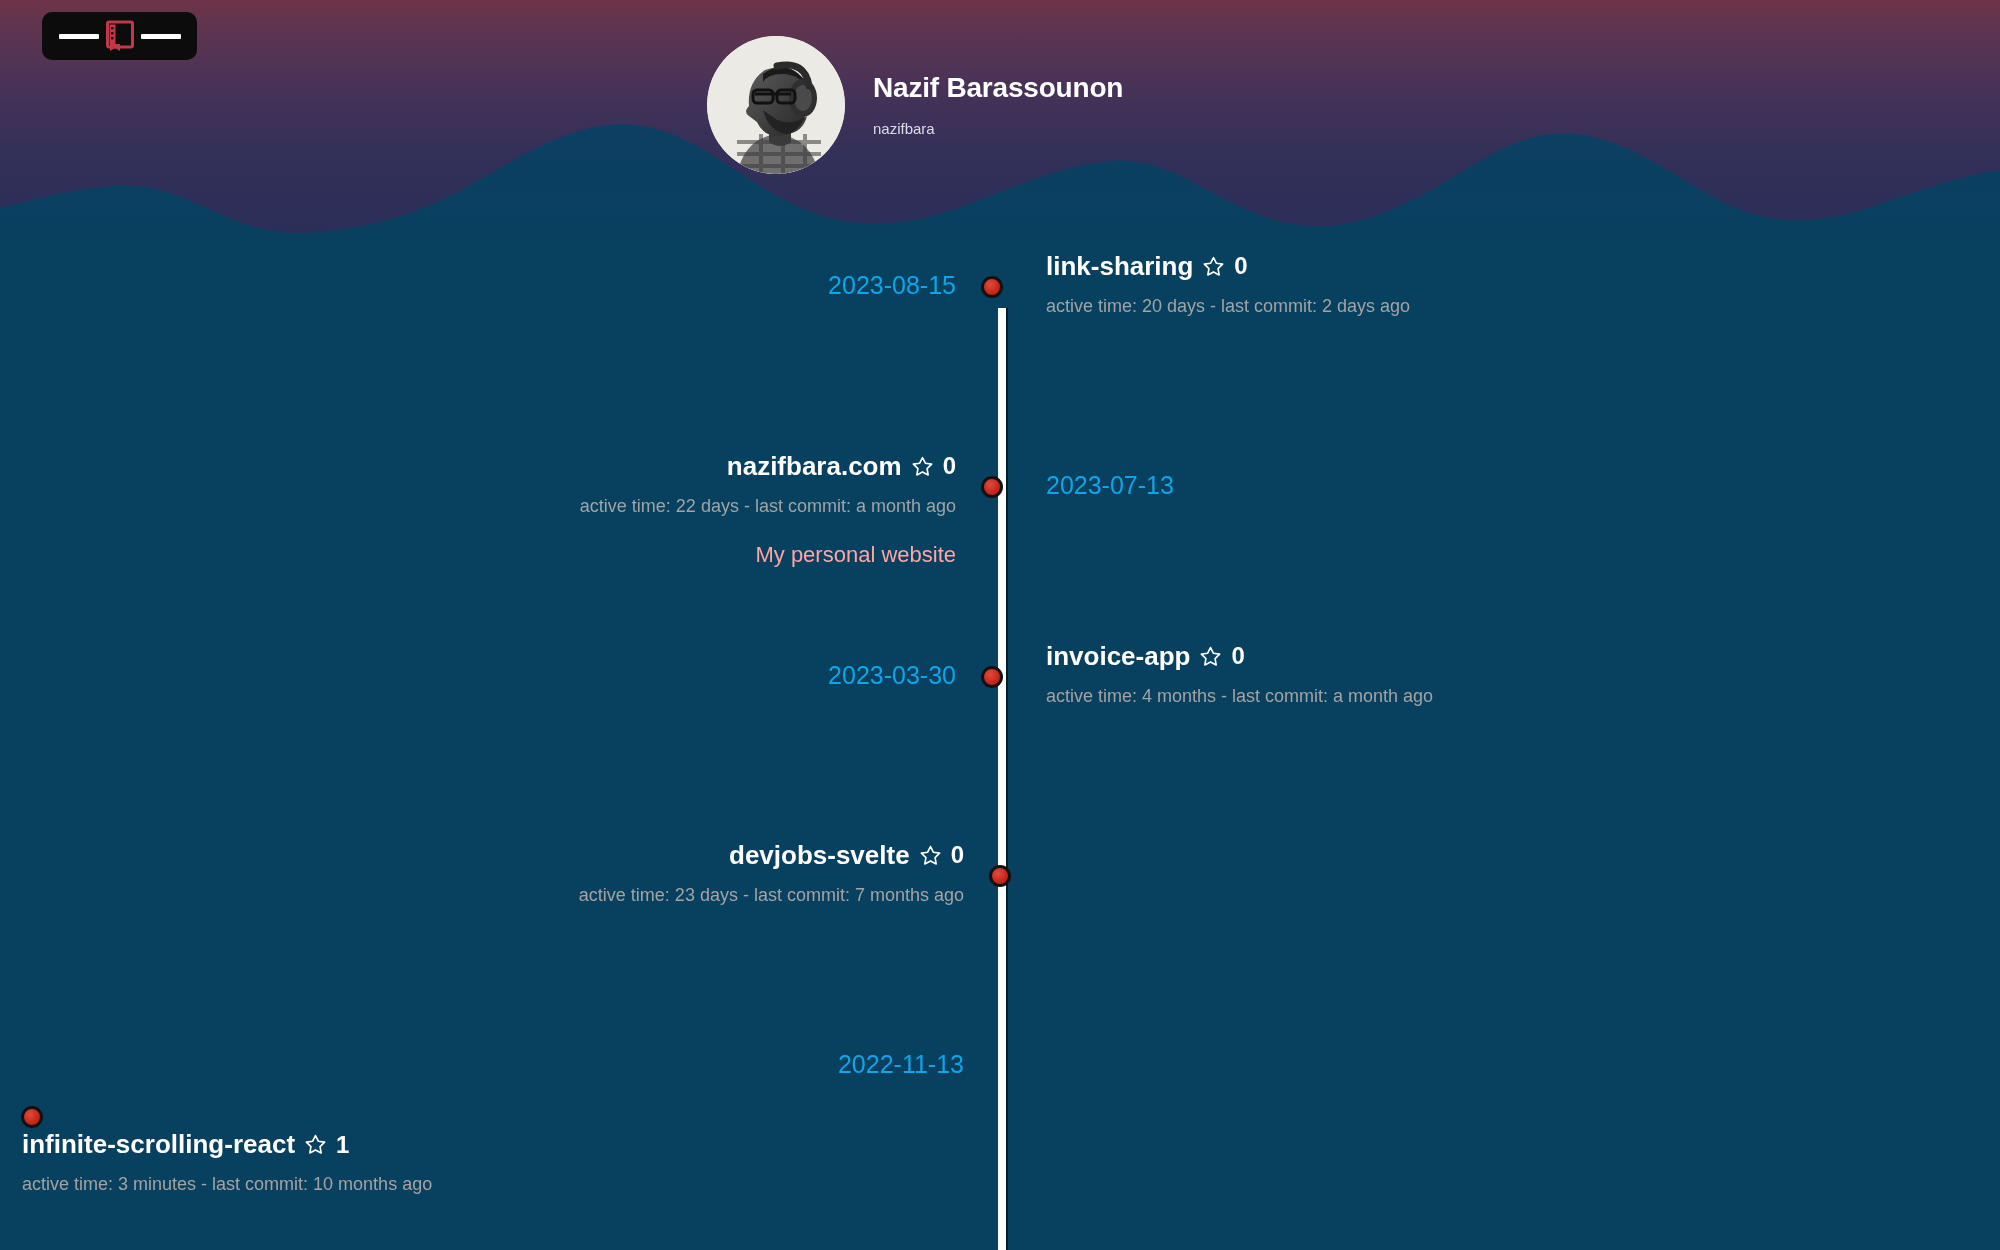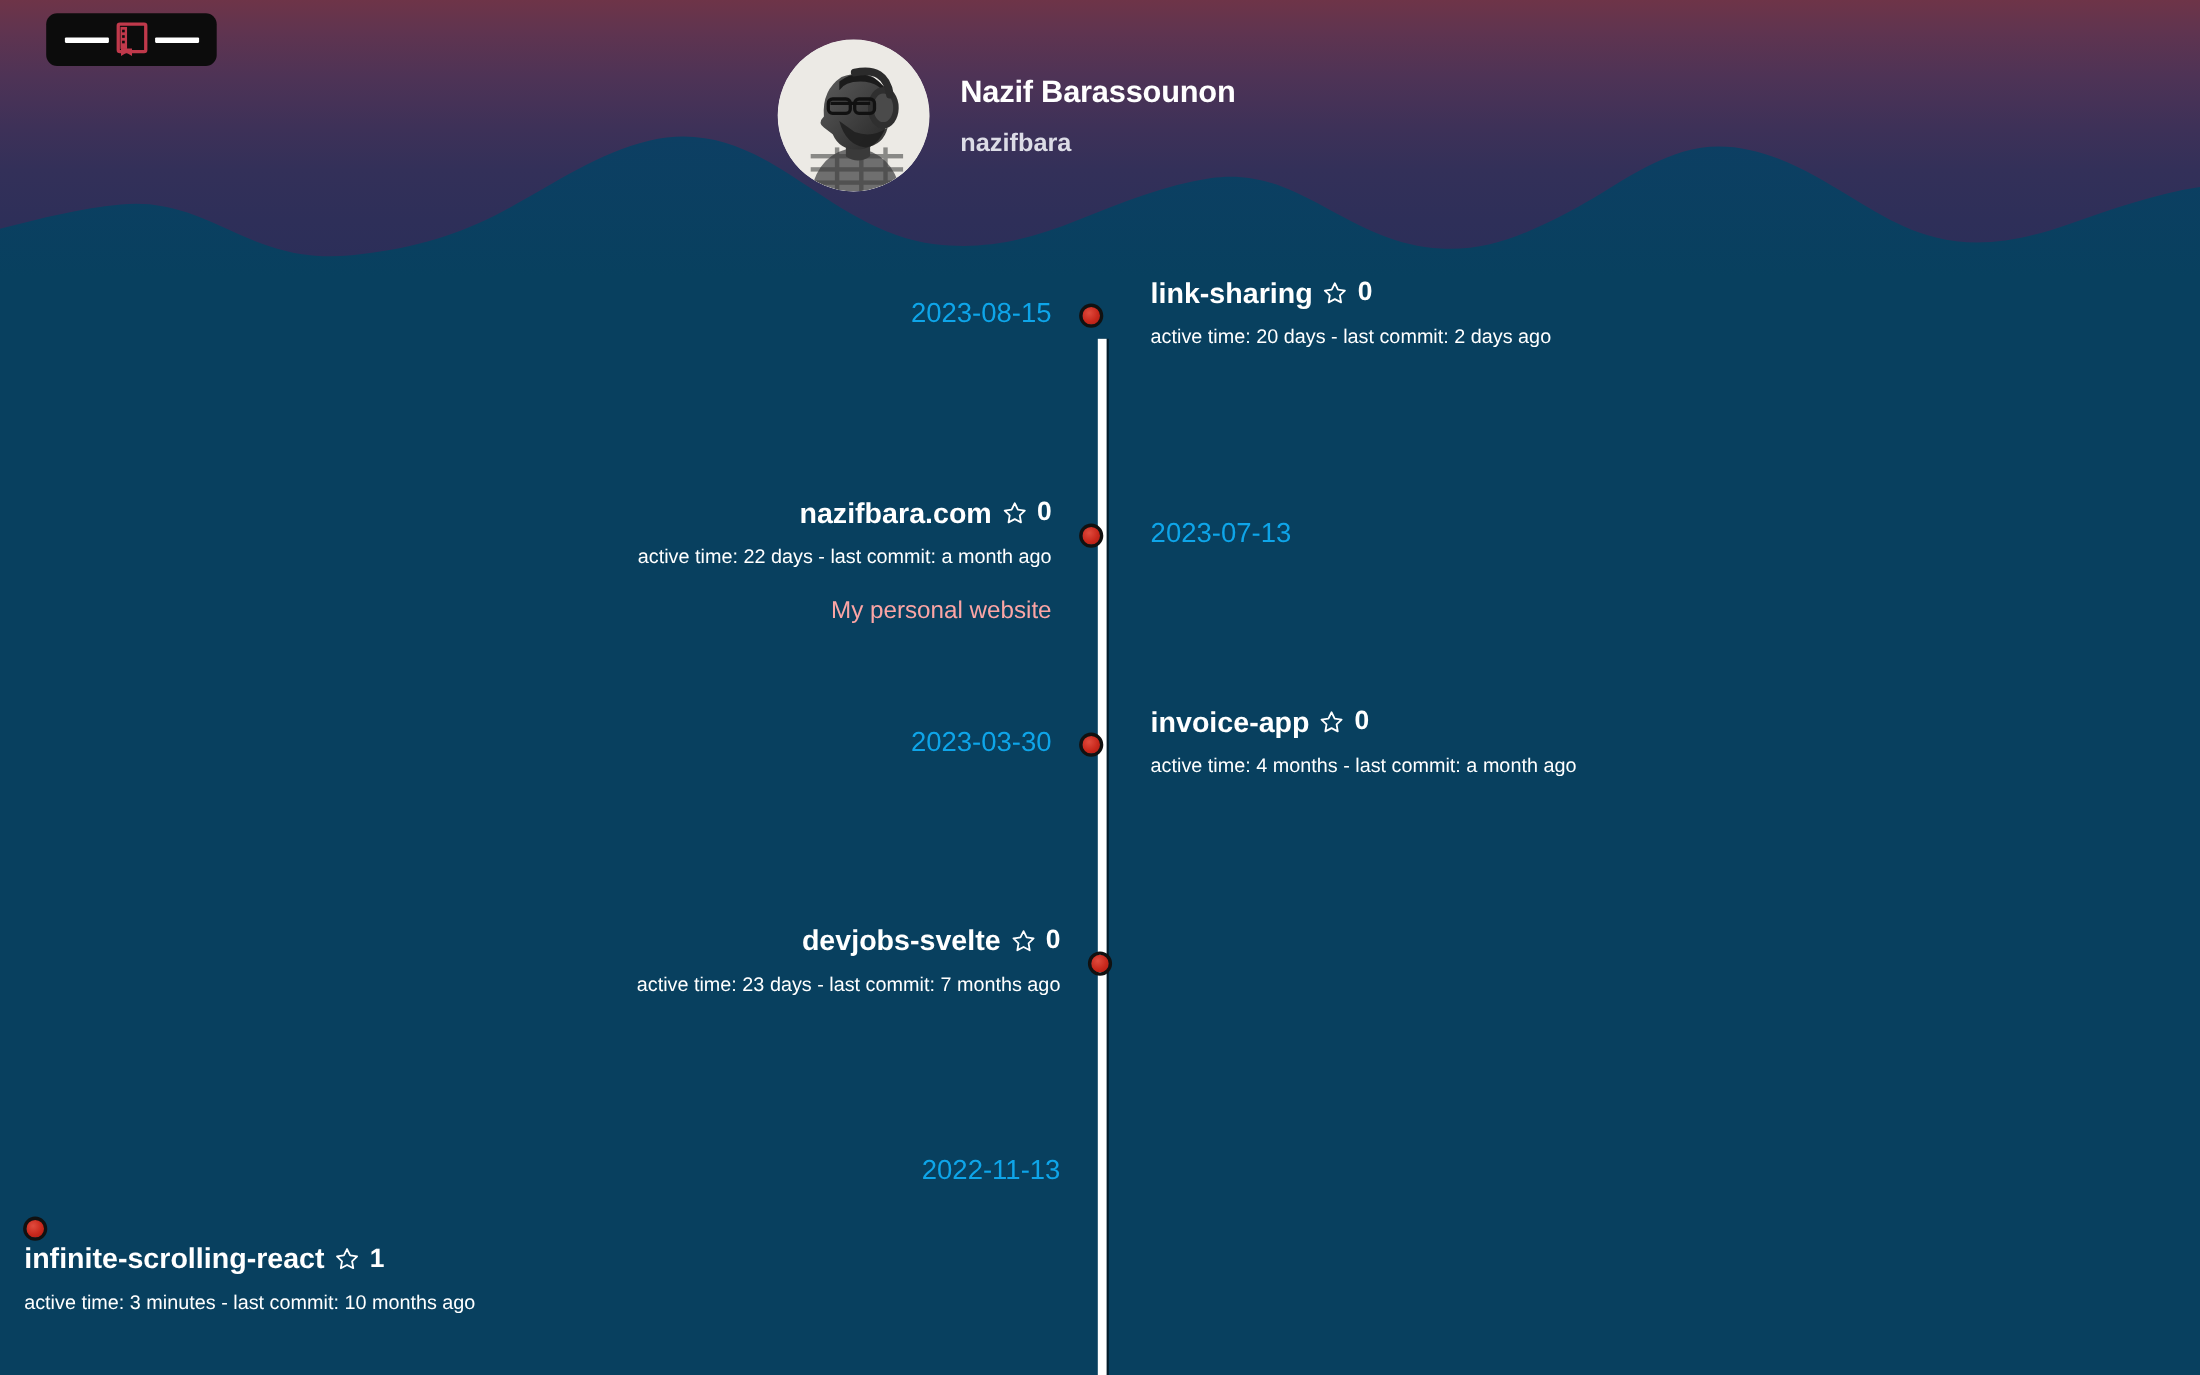--- a/index.html
+++ b/index.html
@@ -100,22 +100,22 @@
 
   .profile-text { display: flex; flex-direction: column; gap: 18px; width: 420px; }
   .profile-name {
     font-size: 28px;
     font-weight: bold;
     letter-spacing: -0.2px;
     color: #ffffff;
     line-height: 1.05;
   }
   .profile-handle {
-    font-size: 23px;
-    font-weight: bold;
+    font-size: 15px;
+    font-weight: normal;
     color: #dcdce6;
     line-height: 1.05;
   }
 
   
   .timeline {
     position: absolute;
     left: 0;
     top: 250px;
     width: 2000px;
@@ -177,21 +177,21 @@
   .star-icon {
     width: 23px;
     height: 23px;
     display: inline-block;
     flex: none;
   }
   .star-count { font-size: 24px; font-weight: bold; color: #ffffff; }
 
   .repo-meta {
     font-size: 18px;
-    color: #ffffff;
+    color: #a3a3a3;
     line-height: 1.35;
     margin-top: 11px;
     white-space: nowrap;
   }
   .repo-desc {
     font-size: 22px;
     color: #fca5a5;
     line-height: 1.35;
     margin-top: 22px;
     white-space: nowrap;

